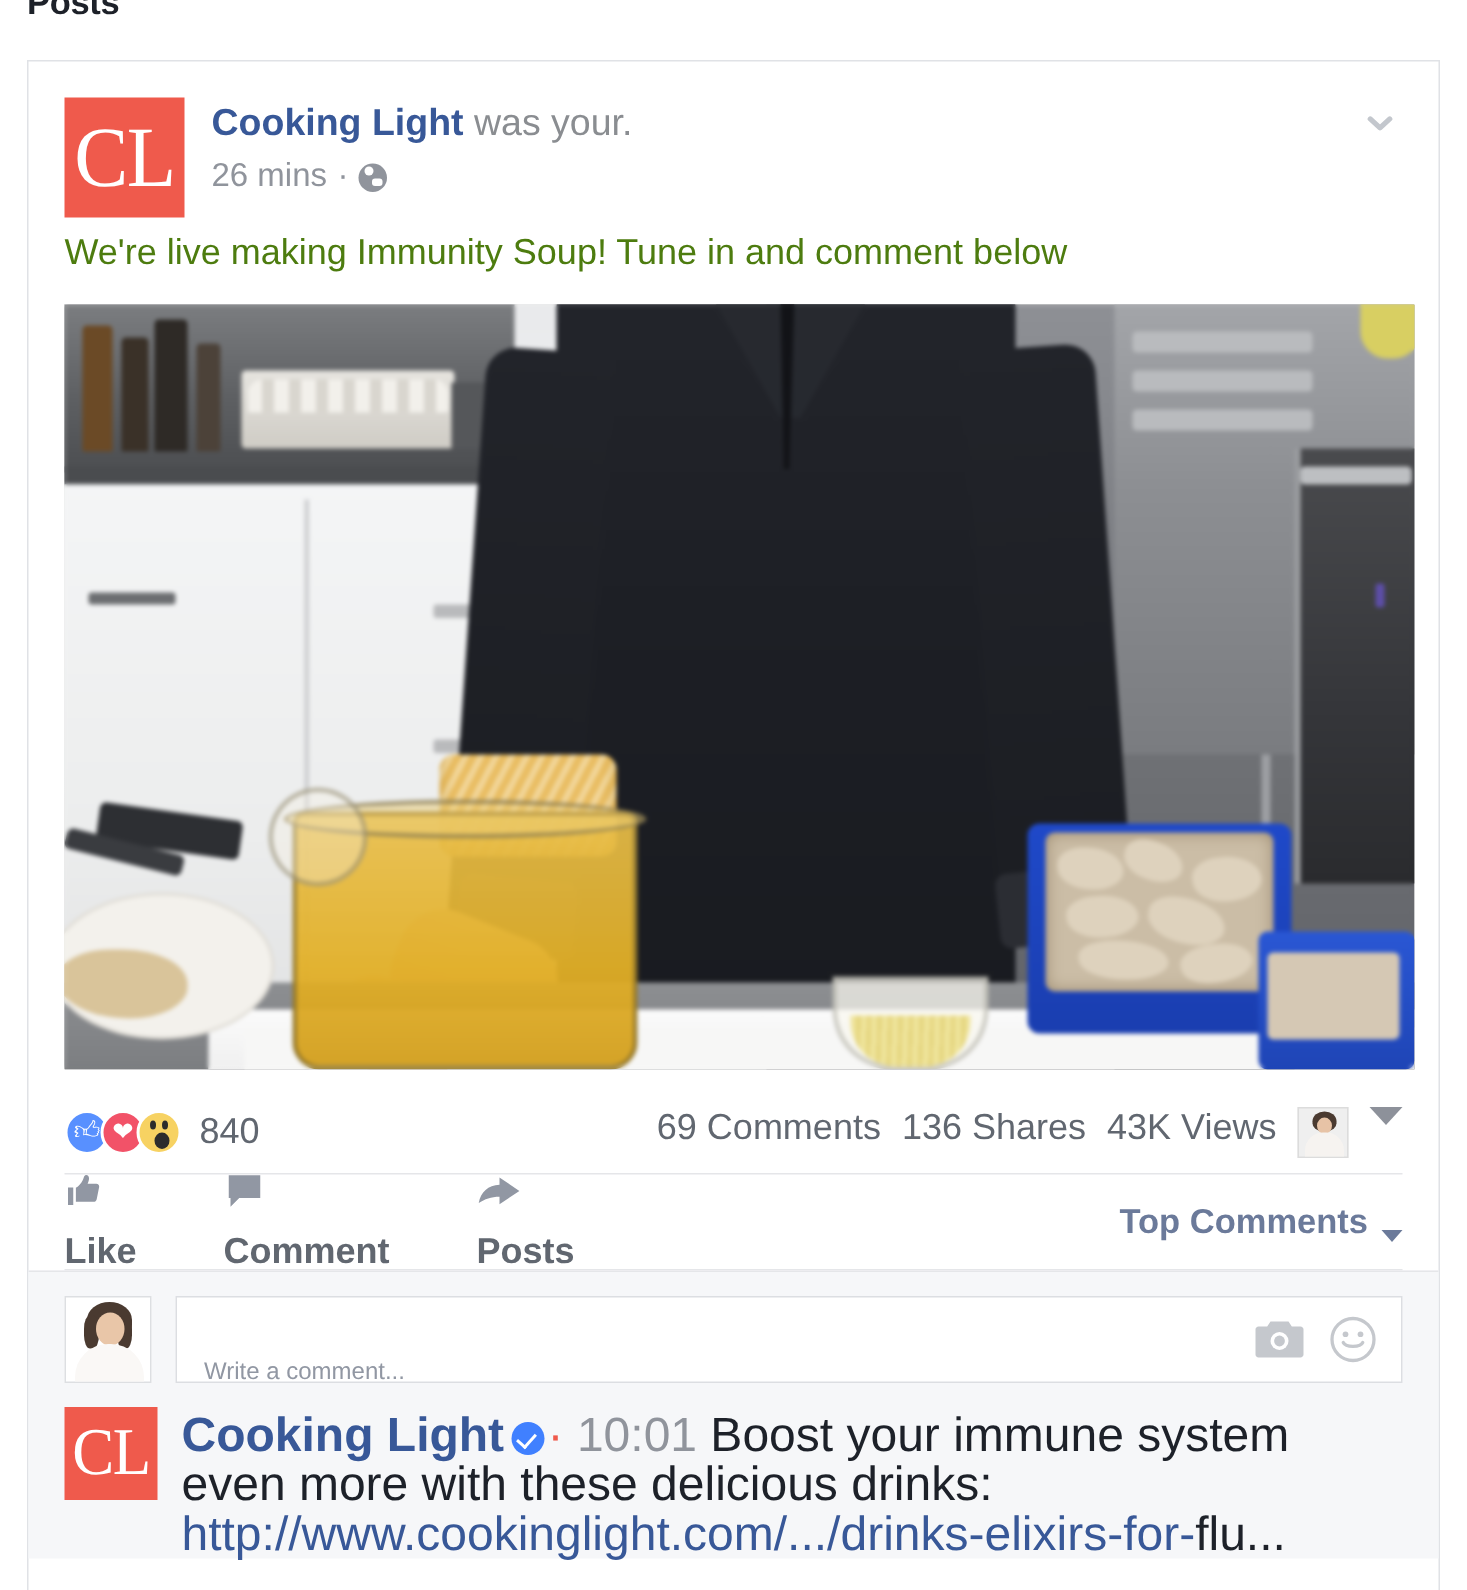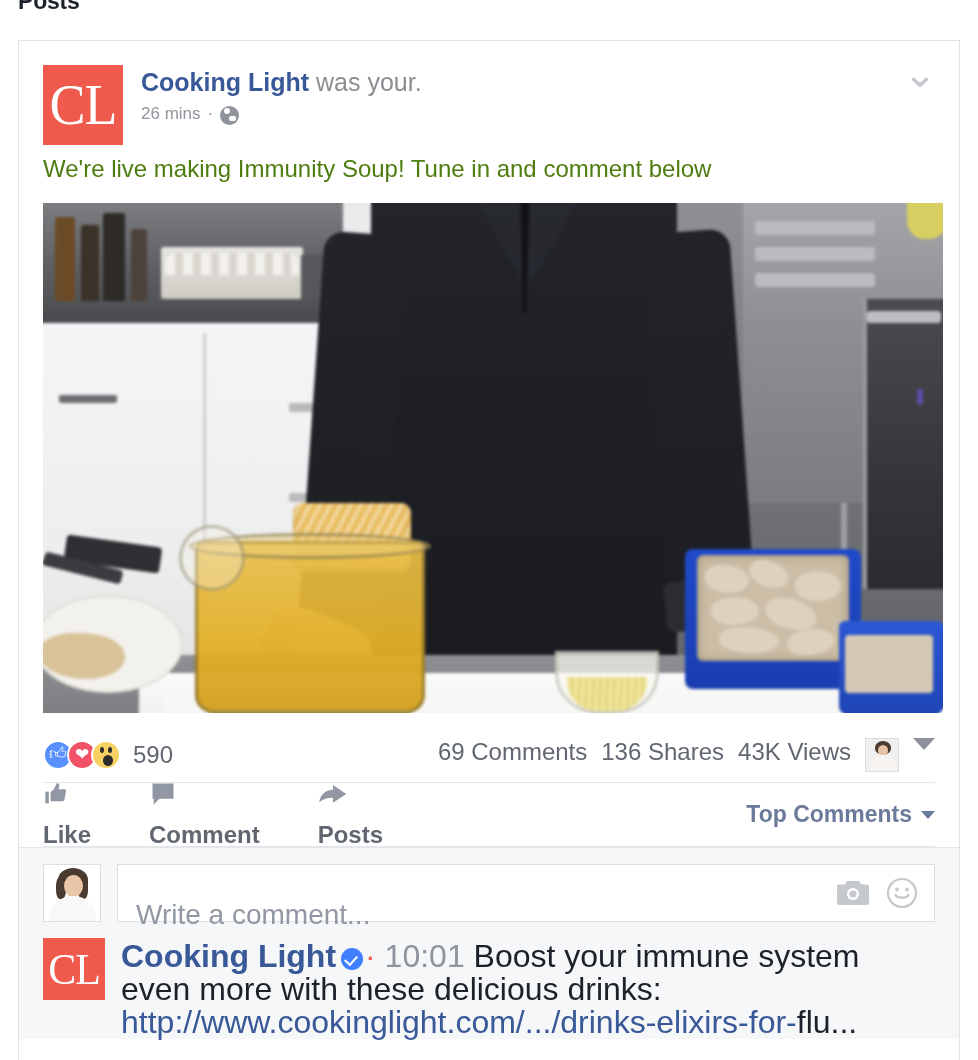--- a/index.html
+++ b/index.html
@@ -40,21 +40,21 @@
     font-family: "Liberation Serif", serif;
     color: #ffffff; font-size: 54px; font-weight: normal;
     line-height: 1; letter-spacing: -1px;
     transform: scaleY(1.06);
   }
   .header-text { position: absolute; left: 122px; top: 26px; }
   .name-line { font-size: 25px; line-height: 30px; }
   .page-name { color: #385898; font-weight: bold; }
   .was-live { color: #8a8d91; font-weight: normal; }
   .meta-line {
-    margin-top: 7px; font-size: 17px; color: #90949c;
+    margin-top: 7px; font-size: 22px; color: #90949c;
     display: flex; align-items: center; gap: 7px;
   }
   .globe-icon {
     display: inline-block; width: 19px; height: 19px; border-radius: 50%;
     background: #90949c; position: relative; top: 1px;
   }
   .globe-icon::before {
     content: ""; position: absolute; left: 4px; top: 2px;
     width: 6px; height: 6px; border-radius: 50%;
     background: #fff;
@@ -343,21 +343,21 @@
     border-bottom: 1px solid #e5e6e9;
   }
   .action-btn {
     display:flex; align-items:flex-start; gap:13px;
     font-size:24px; font-weight:bold; color:#616770; cursor:pointer;
     margin-right: 58px;
     flex-direction: column;
   }
   .icon-gray { fill:#9197a3; display:block; }
   .top-comments {
-    margin-left:auto; display:flex; align-items:center; gap:9px;
+    margin-left:auto; display:flex; align-items:flex-end; gap:9px;
     font-size:23px; font-weight:bold; color:#6b7a9a; cursor:pointer;
   }
   .caret-small {
     width:0;height:0;border-left:7px solid transparent;
     border-right:7px solid transparent;border-top:8px solid #6b7a9a;
   }
 
   
   .comments-section {
     background:#f6f7f9; padding: 16px 24px 0 24px;
@@ -377,21 +377,21 @@
              background:#4a3a30; border-radius: 40%; }
   .ca-face { position:absolute; left:20px; top:10px; width:19px; height:22px;
              background:#e9c6a8; border-radius:50%; }
   .ca-body { position:absolute; left:6px; top:31px; width:46px; height:28px;
              background:#faf8f6; border-radius: 22px 22px 0 0; }
   .comment-input {
     flex:1; height:58px; background:#fff; border:1px solid #dcdee2;
     display:flex; align-items:center; padding: 0 16px 0 18px;
   }
   .comment-placeholder {
-    flex:1; font-size:28px; color:#9197a3;margin-top:44px;
+    flex:1; font-size:16px; color:#9197a3;margin-top:44px;
   }
   .compose-icons { display:flex; align-items:center; gap:16px; }
   .cam-icon { display:block; fill:#c5c8cd; }
   .emoji-icon { display:block; }
 
   
   .comment-item { display:flex; gap:16px; margin-top: 16px; }
   .comment-logo {
     width:62px; height:62px; background:#ef5a4c; flex:0 0 auto;
     display:flex; align-items:center; justify-content:center;
@@ -537,21 +537,21 @@
           <span class="heart-glyph">❤︎</span>
         </div>
         <div class="react-circle r-wow">
           <span class="wow-face">
             <span class="eye l"></span>
               <span class="eye r"></span>
               <span class="mouth"></span>
           </span>
         </div>
       </div>
-      <span class="react-count">590</span>
+      <span class="react-count">840</span>
 
       <div class="react-right">
         <span class="stat">69 Comments</span>
         <span class="stat">136 Shares</span>
         <span class="stat">43K Views</span>
         <span class="viewer-avatar">
           <span class="va-hair"></span>
             <span class="va-face"></span>
             <span class="va-body"></span>
         </span>

